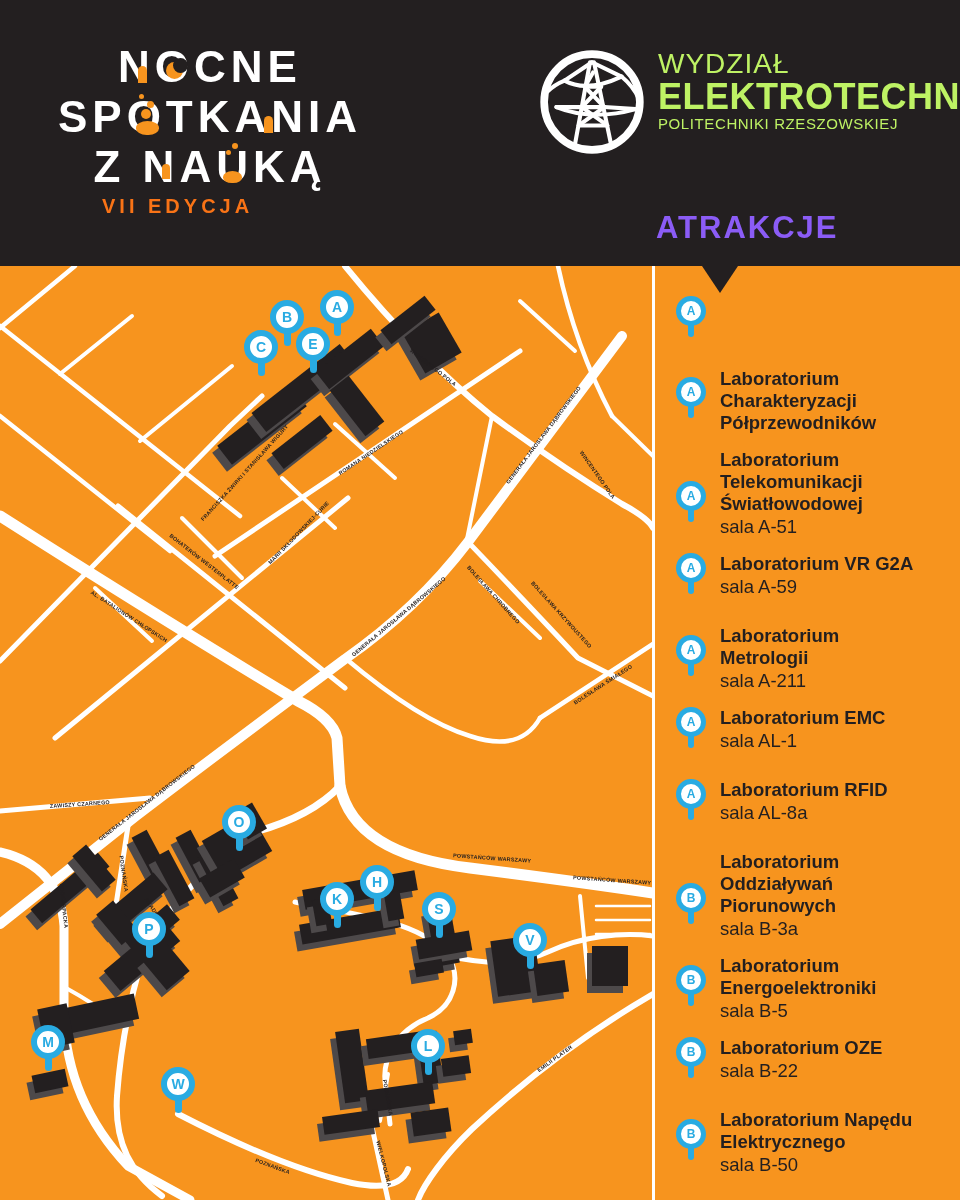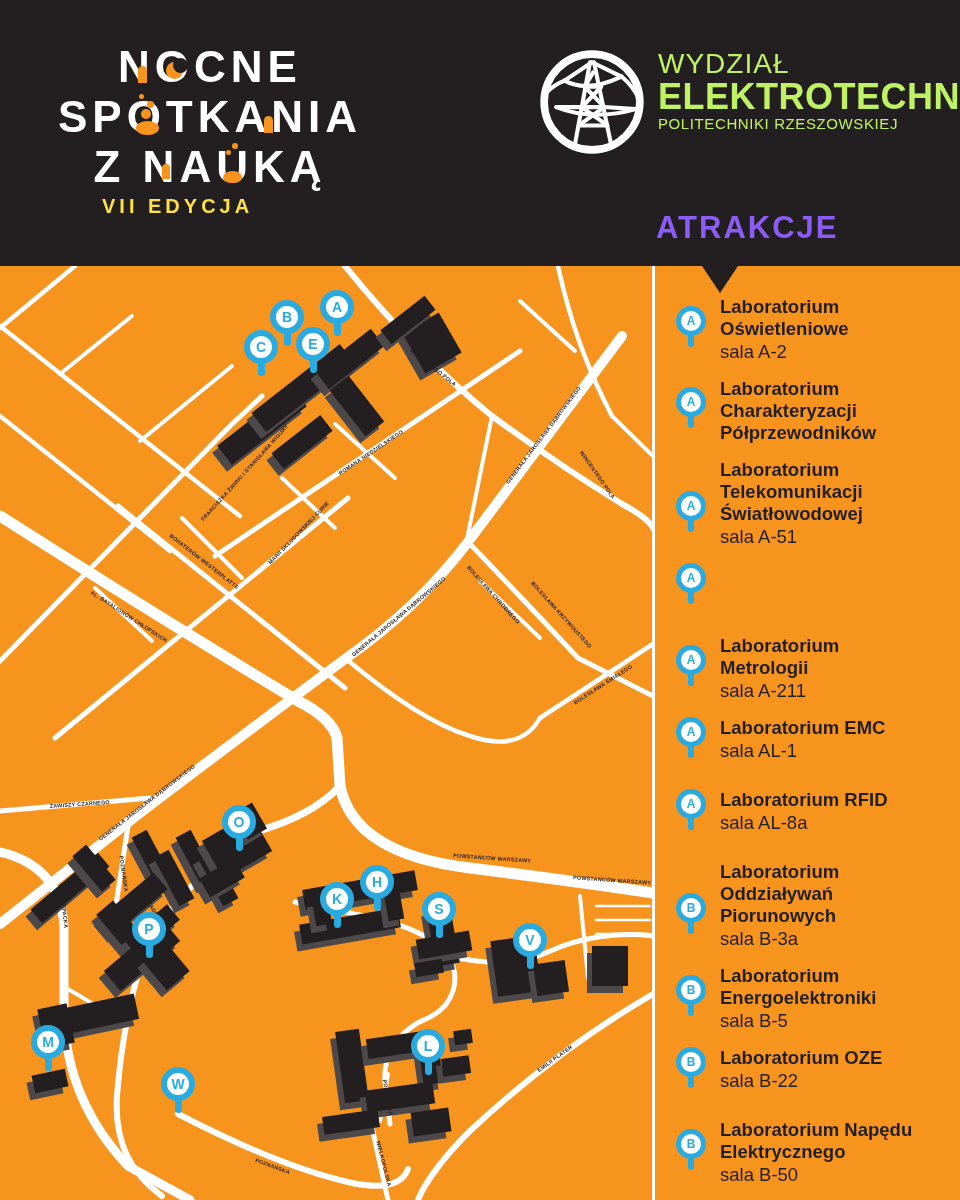--- a/index.html
+++ b/index.html
@@ -4,21 +4,21 @@
 <style>
   html,body{margin:0;padding:0;}
   body{width:960px;height:1200px;overflow:hidden;background:#F7941E;
        font-family:"Liberation Sans","DejaVu Sans",sans-serif;}
   .poster{position:relative;width:960px;height:1200px;}
 
   
   .header{position:absolute;left:0;top:0;width:960px;height:266px;background:#231F20;z-index:5;}
   .event-logo{position:absolute;left:30px;top:42px;width:360px;text-align:center;color:#fff;}
   .el-line{font-weight:bold;font-size:44px;line-height:50px;letter-spacing:5px;position:relative;}
-  .el-edition{font-weight:bold;font-size:20px;line-height:24px;letter-spacing:4px;color:#fde047;
+  .el-edition{font-weight:bold;font-size:20px;line-height:24px;letter-spacing:4px;color:#f97316;
               text-align:left;padding-left:72px;margin-top:2px;}
   .deco{position:absolute;z-index:6;pointer-events:none;}
   .moon{left:166px;top:62px;width:17px;height:17px;border-radius:50%;background:#F7941E;}
   .moon-cut{left:173px;top:58px;width:15px;height:15px;border-radius:50%;background:#231F20;}
   .door1{left:138px;top:66px;width:9px;height:17px;background:#F7941E;border-radius:5px 5px 0 0;}
   .door2{left:264px;top:116px;width:9px;height:17px;background:#F7941E;border-radius:5px 5px 0 0;}
   .door3{left:162px;top:164px;width:8px;height:15px;background:#F7941E;border-radius:4px 4px 0 0;}
   .bubble{border-radius:50%;background:#F7941E;}
   .b1{left:139px;top:94px;width:5px;height:5px;}
   .b2{left:147px;top:101px;width:7px;height:7px;}
@@ -352,24 +352,20 @@
     <div class="divider"></div>
 
     <div class="attractions" id="attractions-list">
         <div class="attr-row">
           <div class="attr-pin-col">
             <div class="pin--sm">
               <span class="tail"></span>
               <span class="circle">A</span>
             </div>
           </div>
-          <div class="attr-text">
-            <div class="attr-title">Laboratorium Oświetleniowe</div>
-            <div class="attr-room">sala A-2</div>
-          </div>
         </div>
         <div class="attr-row">
           <div class="attr-pin-col">
             <div class="pin--sm">
               <span class="tail"></span>
               <span class="circle">A</span>
             </div>
           </div>
           <div class="attr-text">
             <div class="attr-title">Laboratorium Charakteryzacji Półprzewodników</div>
@@ -386,20 +382,24 @@
             <div class="attr-title">Laboratorium Telekomunikacji Światłowodowej</div>
             <div class="attr-room">sala A-51</div>
           </div>
         </div>
         <div class="attr-row">
           <div class="attr-pin-col">
             <div class="pin--sm">
               <span class="tail"></span>
               <span class="circle">A</span>
             </div>
+          </div>
+          <div class="attr-text">
+            <div class="attr-title">Laboratorium VR G2A</div>
+            <div class="attr-room">sala A-59</div>
           </div>
         </div>
         <div class="attr-row">
           <div class="attr-pin-col">
             <div class="pin--sm">
               <span class="tail"></span>
               <span class="circle">A</span>
             </div>
           </div>
           <div class="attr-text">

